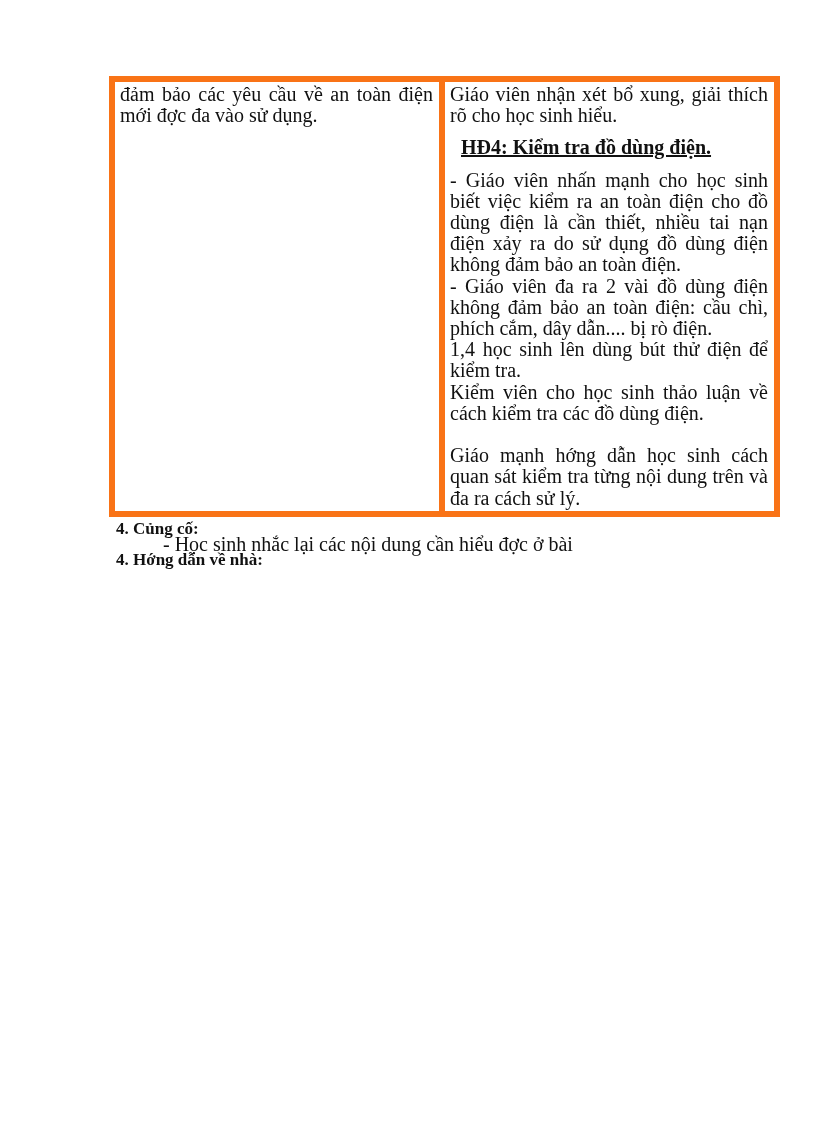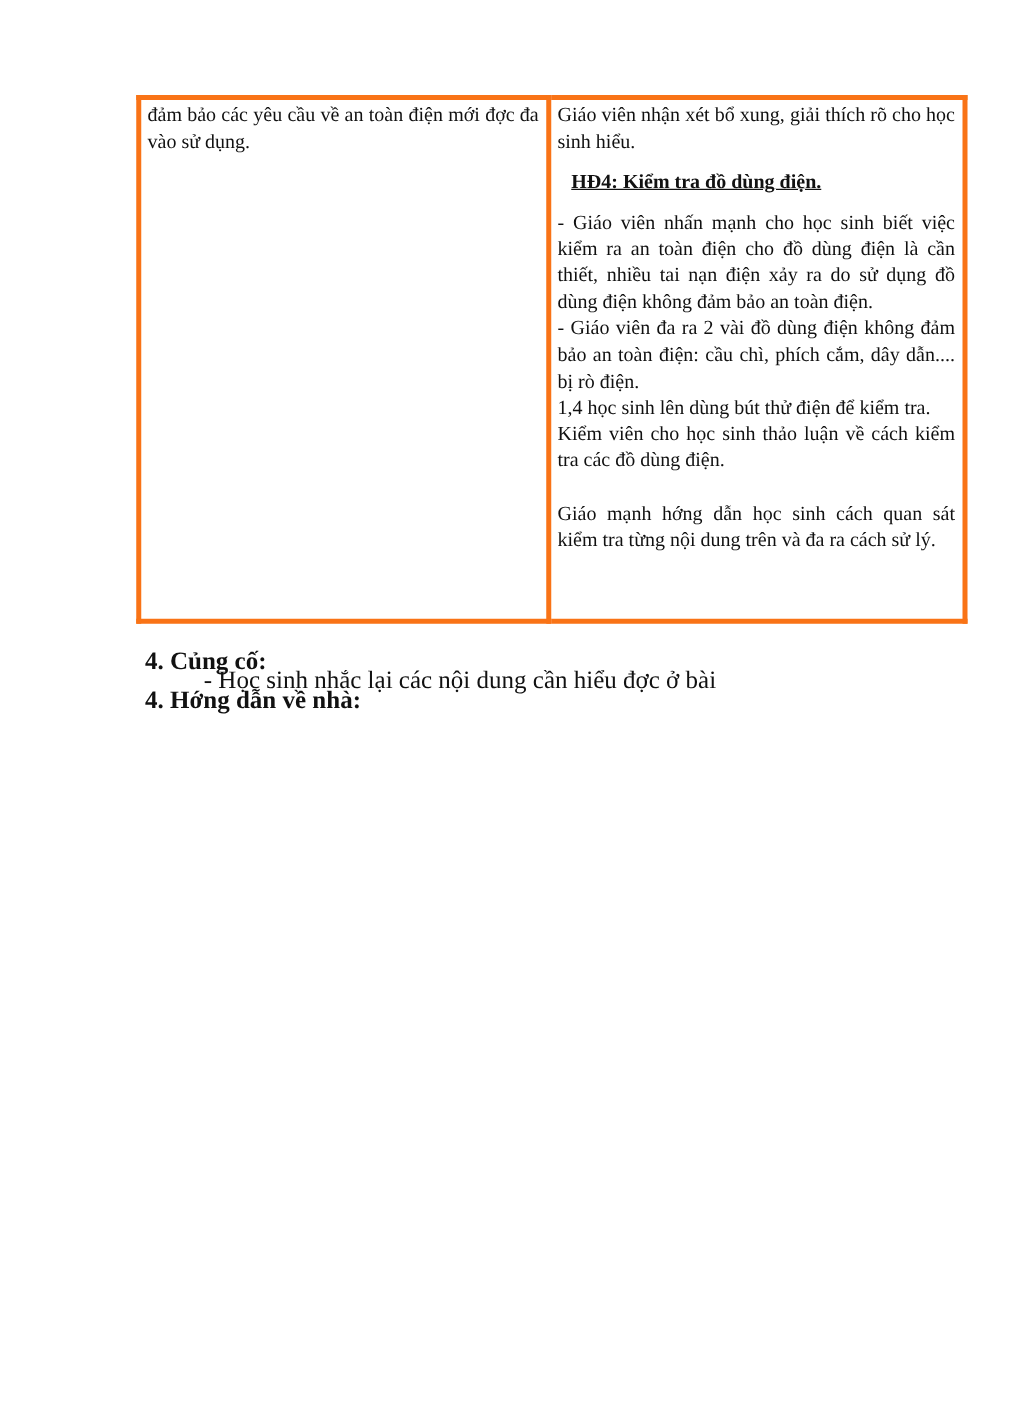--- a/index.html
+++ b/index.html
@@ -23,23 +23,23 @@
     table.lesson-table {
       position: absolute;
       left: 109px;
       top: 76px;
       width: 657px;
       height: 423px;
       border-collapse: collapse;
       table-layout: fixed;
     }
     table.lesson-table td {
-      border: 4px solid #f97316;
+      border: 6px solid #f97316;
       vertical-align: top;
-      font-size: 16px;
+      font-size: 20px;
       line-height: 21.2px;
       text-align: justify;
       padding: 2px 6px 2px 5px;
     }
     td.col-left { width: 313px; }
     td.col-right { width: 318px; }
     .para { margin: 0; }
     .heading {
       font-weight: bold;
       text-decoration: underline;
@@ -47,21 +47,21 @@
     }
     .blank { height: 21.2px; }
     .section {
       position: absolute;
       left: 116px;
       font-size: 16px;
       line-height: 16px;
     }
     .section-title {
       font-weight: bold;
-      font-size: 20px;
+      font-size: 17px;
     }
     .indent-line {
       position: absolute;
       left: 163px;
       font-size: 20px;
       line-height: 16px;
       white-space: nowrap;
     }
   </style>
 </head>

